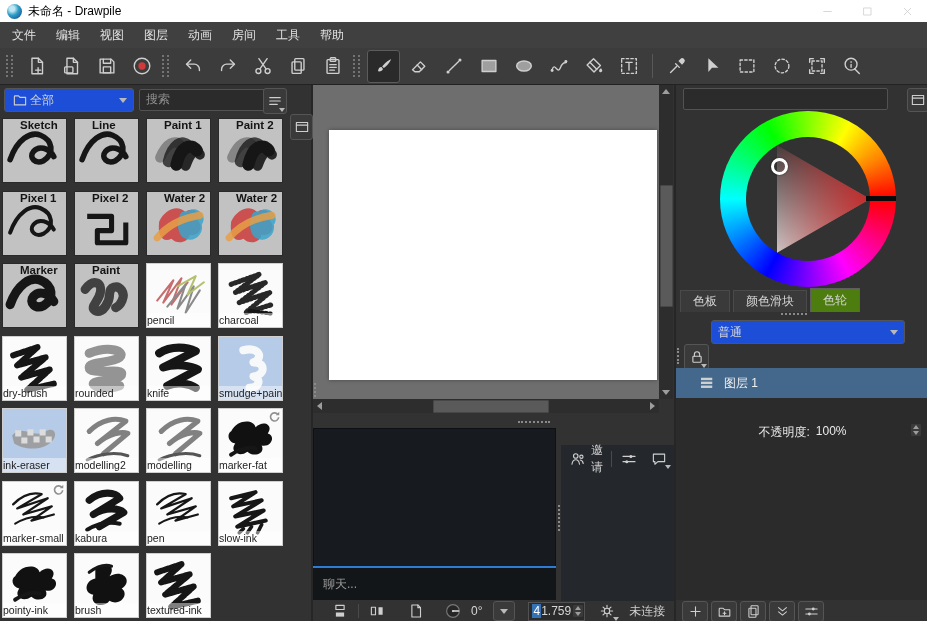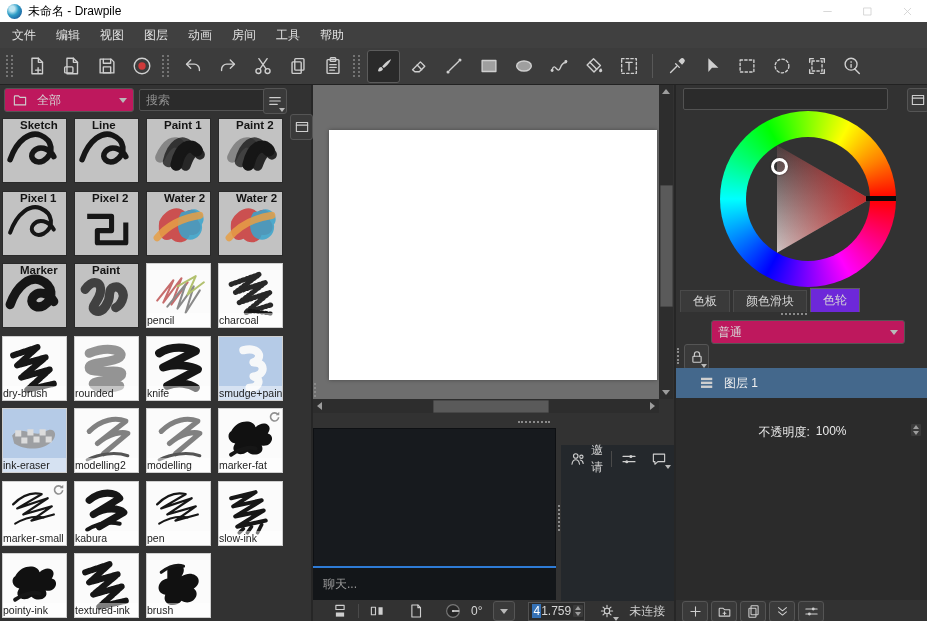--- a/index.html
+++ b/index.html
@@ -35,22 +35,22 @@
   .ic .fr{fill:#d03a3a;stroke:none;}
   .ic .fg{fill:#9f9f9f;stroke:#cfcfcf;}
   .ic .dash{stroke-dasharray:2.6 2.4;}
   
   #left-dock{left:0;top:85px;width:311px;height:536px;background:#323232;}
   #center-col{left:313px;top:85px;width:361px;height:536px;background:#323232;}
   #right-dock{left:676px;top:85px;width:251px;height:536px;background:#323232;}
   .field{background:#2b2b2b;border:1px solid #525252;border-radius:2px;color:#d6d6d6;
          font-family:inherit;font-size:12px;padding:0 6px;box-sizing:border-box;outline:none;}
   .field::placeholder{color:#8f8f8f;}
-  .combo{background:#be185d;border:1px solid #555;border-radius:3px;display:flex;align-items:center;
-         padding:0 6px;box-sizing:border-box;gap:8px;}
+  .combo{background:#1d4ed8;border:1px solid #555;border-radius:3px;display:flex;align-items:center;
+         padding:0 6px;box-sizing:border-box;gap:1px;}
   .caret{width:0;height:0;border-left:4px solid transparent;border-right:4px solid transparent;border-top:5px solid #b9b9b9;}
   .caret.sm{border-left-width:3px;border-right-width:3px;border-top-width:4px;position:absolute;right:1px;bottom:1px;}
   .icon-btn{background:#3a3a3a;border:1px solid #555;border-radius:3px;display:flex;align-items:center;justify-content:center;position:relative;}
   
   #brush-grid{left:2px;top:33px;display:grid;grid-template-columns:repeat(4,65px);grid-auto-rows:65px;gap:7.5px 7px;}
   .brush{position:relative;overflow:hidden;}
   .brush.gray{background:#c2c2c2;border:1px solid #2a2a2a;}
   .brush.white{background:#fbfbfb;border:1px solid #cfcfcf;}
   .brush.blue{background:#b5cbe7;border:1px solid #cfcfcf;}
   .brush svg.art{position:absolute;left:0;top:0;}
@@ -88,21 +88,21 @@
   #wheel-box{left:44px;top:26px;width:176px;height:176px;}
   #hue-ring{position:absolute;inset:0;border-radius:50%;
     background:conic-gradient(#80ff00,#ffff00 8%,#ff8000 17%,#ff0000 25%,#ff00ff 42%,#8000ff 50%,#0000ff 58%,#00ffff 75%,#00ff80 83%,#00ff00 92%,#80ff00 100%);}
   #hue-hole{position:absolute;inset:26px;border-radius:50%;background:#323232;}
   #sv-triangle{position:absolute;inset:0;
     clip-path:polygon(85.2% 50%,32.4% 19.5%,32.4% 80.5%);
     background:linear-gradient(to right,rgba(210,25,25,0) 28%,rgba(210,22,22,.97) 96%),linear-gradient(to bottom,#101010,#fdfdfd);}
   #sv-marker{position:absolute;left:51px;top:47px;width:11px;height:11px;border:3px solid #fff;border-radius:50%;box-shadow:0 0 2px rgba(0,0,0,.6);}
   #hue-marker{position:absolute;left:146px;top:85px;width:30px;height:5px;background:#0a0a0a;}
   .tab{height:21px;display:flex;align-items:center;justify-content:center;padding:0 12px;background:#3a3a3a;border:1px solid #4a4a4a;border-bottom:none;color:#d6d6d6;margin-right:3px;}
-  .tab.selected{background:#6d28d9;border:1px solid #5e5e5e;border-bottom:none;height:23px;}
+  .tab.selected{background:#4d7c0f;border:1px solid #5e5e5e;border-bottom:none;height:23px;}
   #opacity-bar{background:#3a3a3a;border:1px solid #2a2a2a;position:relative;display:flex;align-items:center;justify-content:center;color:#eaeaea;}
   #opacity-fill{position:absolute;left:0;top:0;bottom:0;width:100%;background:#4e7196;}
   #opacity-text{position:relative;z-index:1;display:flex;gap:6px;}
   .layer-row{display:flex;align-items:center;gap:8px;padding-left:22px;background:#44688c;color:#f0f0f0;}
   #layer-list-rest{background:#2b2b2b;}
   #layer-bottom{display:flex;align-items:center;gap:3px;}
 </style>
 </head>
 <body>
 
@@ -346,21 +346,21 @@
   <div id="left-dock" class="abs">
     <div class="combo abs" style="left:4px;top:3px;width:130px;height:24px;">
       <span class="ic">
           <svg class="ic" viewBox="0 0 24 24" width="18" height="18">
             <path d="M4.5 18.5v-11a1 1 0 0 1 1-1h4.5l2 2h7.5v10z"></path>
           </svg>
         </span>
       <span style="flex:1;">全部</span>
       <span class="caret"></span>
     </div>
-    <input class="field abs" style="left: 139px; top: 4px; width: 142px; height: 22px;" placeholder="搜索">
+    <input class="field abs" style="left: 139px; top: 4px; width: 142px; height: 22px; font-family: Liberation Mono, monospace;" placeholder="搜索">
     <div class="icon-btn abs" style="left:263px;top:3px;width:22px;height:24px;">
       <span class="ic">
           <svg class="ic" viewBox="0 0 24 24" width="18" height="18">
             <path d="M5 7.5h14M5 12h14M5 16.5h10"></path>
           </svg>
         </span>
       <span class="caret sm"></span>
     </div>
     <div class="icon-btn abs" style="left:290px;top:3px;width:21px;height:24px;">
       <span class="ic">
@@ -546,30 +546,30 @@
         </div>
         <div class="brush white">
           <svg class="art" viewBox="0 0 64 64" width="65" height="65">
             <path d="M12 22 C18 10 34 10 36 18 C44 10 54 16 48 24 C56 26 52 38 42 36 C46 44 34 48 28 42 C20 48 10 42 16 34 C8 32 8 24 12 22 Z" fill="#111" stroke="none"></path>
             <path d="M12 45 C20 39 30 37 36 39" fill="none" stroke="#161616" stroke-width="4" stroke-linecap="round" stroke-linejoin="round"></path>
           </svg>
           <div class="lbl-bottom">pointy-ink</div>
         </div>
         <div class="brush white">
           <svg class="art" viewBox="0 0 64 64" width="65" height="65">
-            <path d="M10 18 34 10 14 28 42 20 18 40 46 32 24 52 50 46" fill="none" stroke="#161616" stroke-width="6" stroke-linecap="round" stroke-linejoin="round" stroke-dasharray="5 2"></path>
-          </svg>
-          <div class="lbl-bottom">textured-ink</div>
-        </div>
-        <div class="brush white">
-          <svg class="art" viewBox="0 0 64 64" width="65" height="65">
             <path d="M20 14 C34 6 40 14 34 22 C46 14 58 26 46 34 C54 40 44 52 34 46 C28 54 14 50 18 40 C8 38 10 26 20 24 Z" fill="#111" stroke="none"></path>
             <path d="M14 18 C22 12 30 10 36 12" fill="none" stroke="#161616" stroke-width="3" stroke-linecap="round" stroke-linejoin="round"></path>
           </svg>
           <div class="lbl-bottom">brush</div>
+        </div>
+        <div class="brush white">
+          <svg class="art" viewBox="0 0 64 64" width="65" height="65">
+            <path d="M10 18 34 10 14 28 42 20 18 40 46 32 24 52 50 46" fill="none" stroke="#161616" stroke-width="6" stroke-linecap="round" stroke-linejoin="round" stroke-dasharray="5 2"></path>
+          </svg>
+          <div class="lbl-bottom">textured-ink</div>
         </div>
       </div>
   </div>
 
   <div id="center-col" class="abs">
     <div id="viewport" class="abs">
       <div id="canvas-white" class="abs"></div>
       <div class="dots-v abs" style="left:1px;top:298px;height:26px;"></div>
     </div>
 

